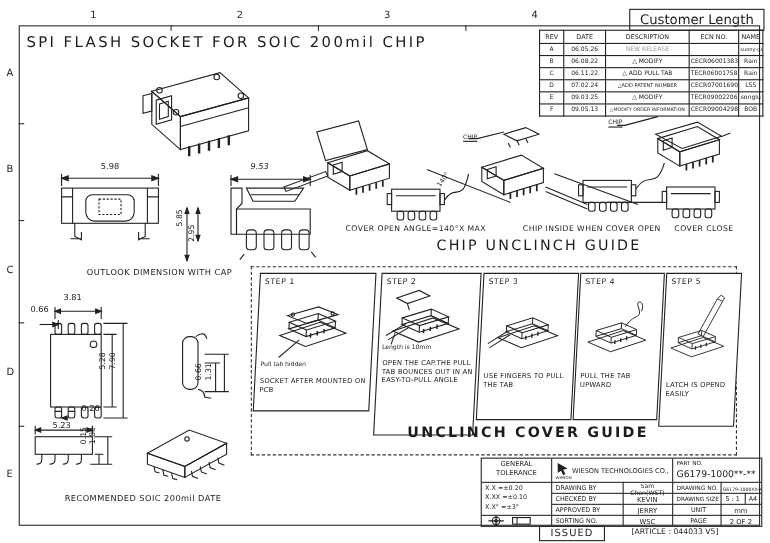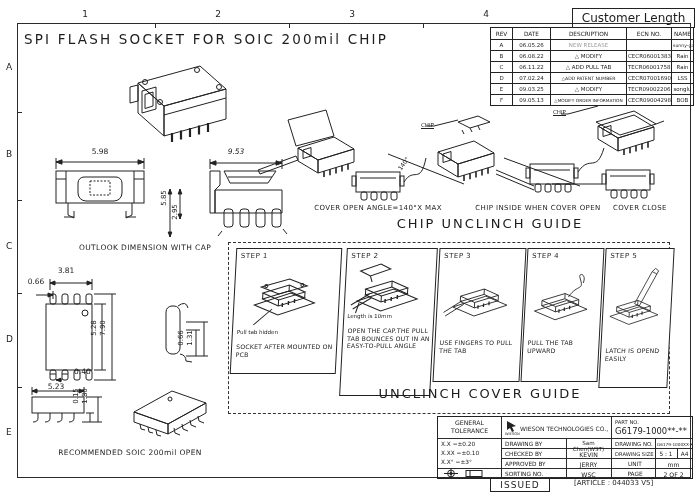--- a/index.html
+++ b/index.html
@@ -194,21 +194,21 @@
     <rect x="52" y="96" width="6" height="10" rx="2"></rect>
       <rect x="64" y="96" width="6" height="10" rx="2"></rect>
     <circle cx="63" cy="39" r="3"></circle>
     <path d="M72,30 H84 M72,96 H84 M72,20 H94 M72,106 H94"></path>
     <path d="M80,30 V96 M90,20 V106"></path>
     <path d="M34,100 H28 M46,100 H40"></path>
     <path d="M40,106 H34 M34,106 l5,-1.8 v3.6 Z" style="fill:#222;"></path>
   </svg>
   <span class="vdim" style="left:86px;top:324px;">5.28</span>
   <span class="vdim" style="left:95px;top:324px;">7.90</span>
-  <span class="dim" style="left:74px;top:367px;">0.40</span>
+  <span class="dim" style="left:74px;top:367px;">0.26</span>
 
   <svg style="left:150px;top:296px;" width="62" height="72" viewBox="0 0 62 72">
     <rect x="16" y="10" width="14" height="48" rx="6"></rect>
     <path d="M28,10 q8,-6 10,2"></path>
     <path d="M30,58 q6,1 6,7 l6,1"></path>
     <path d="M36,34 H50 M36,60 H58 M36,26 H58"></path>
     <path d="M46,34 V60 M54,26 V60"></path>
   </svg>
   <span class="vdim" style="left:173px;top:334px;">0.66</span>
   <span class="vdim" style="left:182px;top:334px;">1.31</span>
@@ -227,21 +227,21 @@
   <span class="vdim" style="left:77px;top:392px;">1.80</span>
 
   <svg style="left:112px;top:382px;" width="110" height="60" viewBox="0 0 110 60">
     <path d="M22,30 L60,9 L94,21 L56,42 Z"></path>
     <path d="M56,42 L94,21 L94,31 L56,52 Z"></path>
     <path d="M22,30 L56,42 L56,52 L22,40 Z"></path>
     <circle cx="58" cy="17" r="2"></circle>
     <path d="M62,46 l1,5 l5,2 M70,42 l1,5 l5,2 M78,38 l1,5 l5,2 M86,34 l1,5 l5,2"></path>
     <path d="M28,42 l1,5 l4,1 M36,45 l1,5 l4,1 M44,48 l1,5 l4,1"></path>
   </svg>
-  <span class="cap ctr abs" style="left:30px;top:448px;width:200px;">RECOMMENDED SOIC 200mil OPEN</span>
+  <span class="cap ctr abs" style="left:30px;top:448px;width:200px;">RECOMMENDED SOIC 200mil DATE</span>
 
   <svg style="left:268px;top:88px;" width="404" height="128" viewBox="0 0 404 128">
     <defs>
       <g id="si">
         <path d="M0,16 L36,5 L56,17 L20,28 Z"></path>
         <path d="M20,28 L56,17 L56,30 L20,41 Z"></path>
         <path d="M0,16 L20,28 L20,41 L0,29 Z"></path>
         <path d="M5,18 L13,15.5 L13,24 L5,26.5 Z"></path>
         <path d="M26,39 v6 M32,37.2 v6 M38,35.4 v6 M44,33.6 v6 M50,31.8 v6" style="stroke-width:1.6;"></path>
       </g>
@@ -370,21 +370,21 @@
           <path d="M14,28 L40,20 L56,27 L30,35 Z"></path>
         <path d="M14,34 V28 M40,26 V20 M56,33 V27 M30,41 V35"></path>
         <path d="M34,38 v4 M40,36 v4 M46,34 v4" style="stroke-width:1.4;"></path>
         <path d="M36,24 L56,-16 L62,-13 L42,27 Z"></path>
         <path d="M56,-16 L60,-20 L64,-17 L62,-13"></path>
       </g>
     </svg>
     <span class="stepcap" style="top:98px;">LATCH IS OPEND EASILY</span>
   </div>
 
-  <span class="bigtitle ctr" style="left:350px;top:386px;width:260px;">UNCLINCH COVER GUIDE</span>
+  <span class="bigtitle ctr" style="left:350px;top:386px;width:260px;font-weight:bold;">UNCLINCH COVER GUIDE</span>
 
   <div class="tb">
     <div class="vline" style="left:63px;top:0;width:1px;height:61px;"></div>
     <div class="vline" style="left:173px;top:0;width:1px;height:61px;"></div>
     <div class="vline" style="left:128px;top:21px;width:1px;height:40px;"></div>
     <div class="vline" style="left:217px;top:21px;width:1px;height:40px;"></div>
     <div class="vline" style="left:239px;top:31px;width:1px;height:10px;"></div>
     <div class="hline" style="left:0;top:21px;width:254px;height:1px;"></div>
     <div class="hline" style="left:63px;top:31px;width:191px;height:1px;"></div>
     <div class="hline" style="left:63px;top:41px;width:191px;height:1px;"></div>

